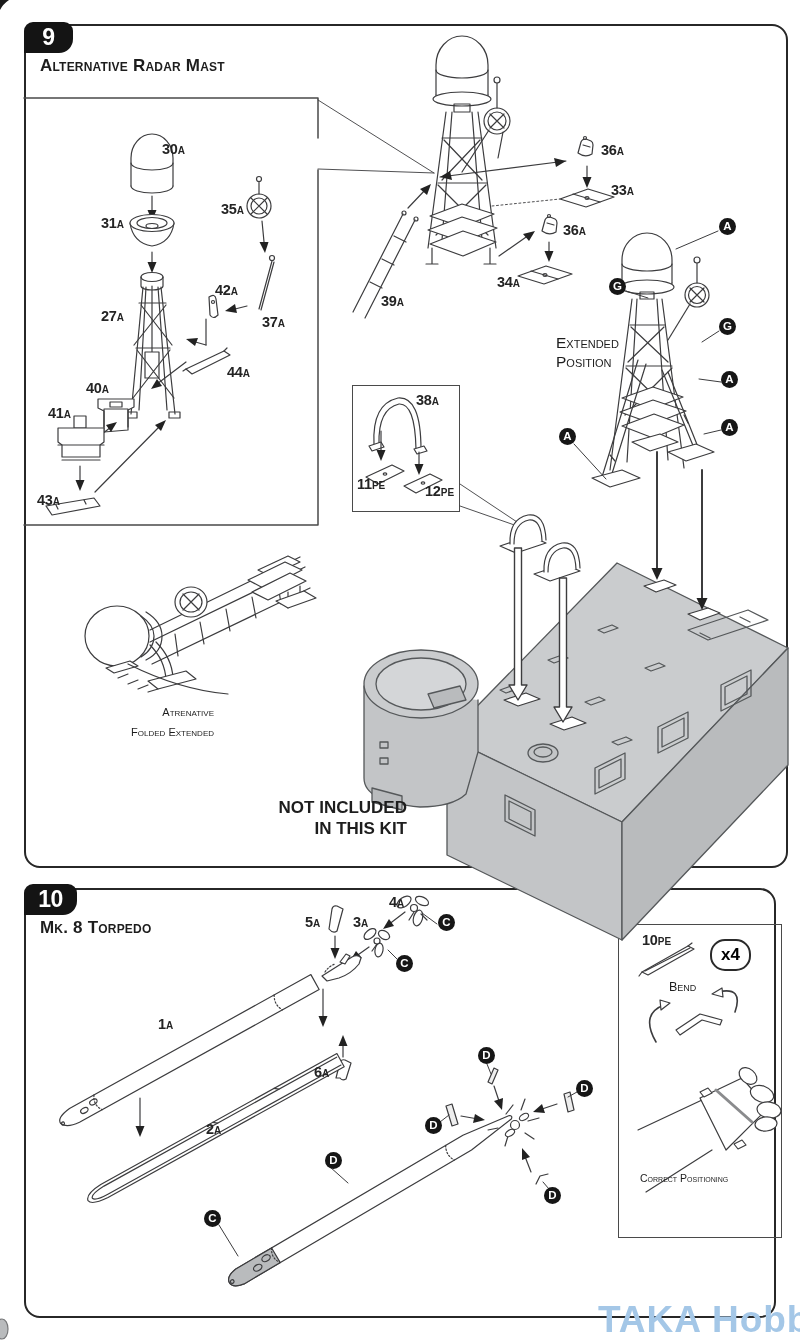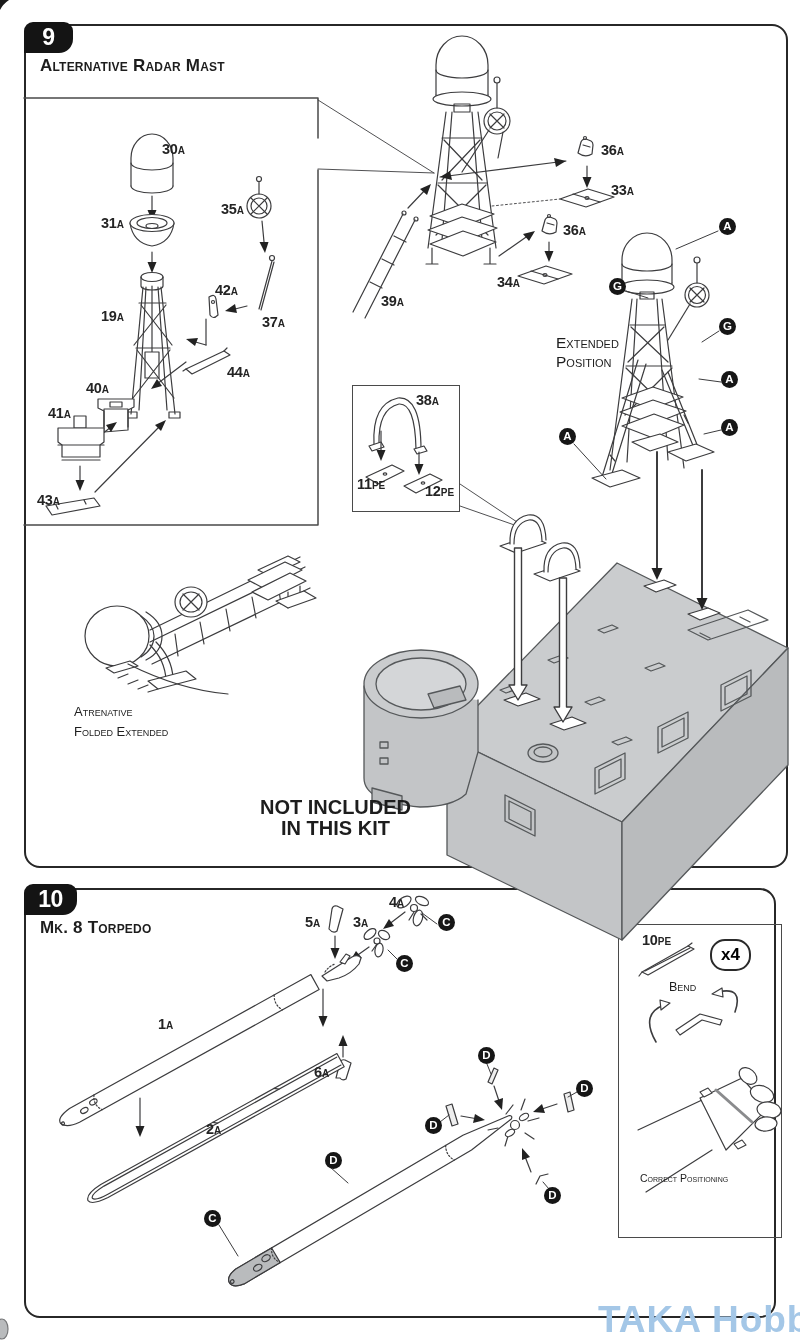--- a/index.html
+++ b/index.html
@@ -418,21 +418,21 @@
     <ellipse cx="769" cy="1110" rx="12" ry="8" transform="rotate(8 769 1110)" fill="#fff"></ellipse>
     <ellipse cx="766" cy="1124" rx="11" ry="7" transform="rotate(-5 766 1124)" fill="#fff"></ellipse>
   </g>
 </svg>
 
 <div class="plabel" style="left:162px;top:141px"><span>30</span><span class="sfx">A</span></div>
 <div class="plabel" style="left:101px;top:215px"><span>31</span><span class="sfx">A</span></div>
 <div class="plabel" style="left:221px;top:201px"><span>35</span><span class="sfx">A</span></div>
 <div class="plabel" style="left:215px;top:282px"><span>42</span><span class="sfx">A</span></div>
 <div class="plabel" style="left:262px;top:314px"><span>37</span><span class="sfx">A</span></div>
-<div class="plabel" style="left:101px;top:308px"><span>19</span><span class="sfx">A</span></div>
+<div class="plabel" style="left:101px;top:308px"><span>27</span><span class="sfx">A</span></div>
 <div class="plabel" style="left:227px;top:364px"><span>44</span><span class="sfx">A</span></div>
 <div class="plabel" style="left:86px;top:380px"><span>40</span><span class="sfx">A</span></div>
 <div class="plabel" style="left:48px;top:405px"><span>41</span><span class="sfx">A</span></div>
 <div class="plabel" style="left:37px;top:492px"><span>43</span><span class="sfx">A</span></div>
 <div class="plabel" style="left:381px;top:293px"><span>39</span><span class="sfx">A</span></div>
 <div class="plabel" style="left:601px;top:142px"><span>36</span><span class="sfx">A</span></div>
 <div class="plabel" style="left:611px;top:182px"><span>33</span><span class="sfx">A</span></div>
 <div class="plabel" style="left:563px;top:222px"><span>36</span><span class="sfx">A</span></div>
 <div class="plabel" style="left:497px;top:274px"><span>34</span><span class="sfx">A</span></div>
 <div class="plabel" style="left:416px;top:392px"><span>38</span><span class="sfx">A</span></div>
@@ -443,25 +443,25 @@
 <div class="callout" style="left:609px;top:278px">G</div>
 <div class="callout" style="left:719px;top:318px">G</div>
 <div class="callout" style="left:721px;top:371px">A</div>
 <div class="callout" style="left:721px;top:419px">A</div>
 <div class="callout" style="left:559px;top:428px">A</div>
 
 <div class="caption" style="left:556px;top:333px;font-size:15.5px;line-height:19px">
   <div>Extended</div>
   <div>Position</div>
 </div>
-<div class="caption" style="left:74px;top:702px;width:150px;text-align:left;font-size:13px;line-height:20px">
+<div class="caption" style="left:64px;top:702px;width:150px;text-align:right;font-size:11px;line-height:20px">
   <div>Atrenative</div>
   <div>Folded Extended</div>
 </div>
-<div class="allcaps" style="left:248px;top:797px;width:175px;text-align:center;font-size:20px;line-height:21px">
+<div class="allcaps" style="left:232px;top:797px;width:175px;text-align:right;font-size:17px;line-height:21px">
   <div>NOT INCLUDED</div>
   <div>IN THIS KIT</div>
 </div>
 
 <div class="plabel" style="left:305px;top:914px"><span>5</span><span class="sfx">A</span></div>
 <div class="plabel" style="left:353px;top:914px"><span>3</span><span class="sfx">A</span></div>
 <div class="plabel" style="left:389px;top:894px"><span>4</span><span class="sfx">A</span></div>
 <div class="plabel" style="left:158px;top:1016px"><span>1</span><span class="sfx">A</span></div>
 <div class="plabel" style="left:314px;top:1064px"><span>6</span><span class="sfx">A</span></div>
 <div class="plabel" style="left:206px;top:1121px"><span>2</span><span class="sfx">A</span></div>

